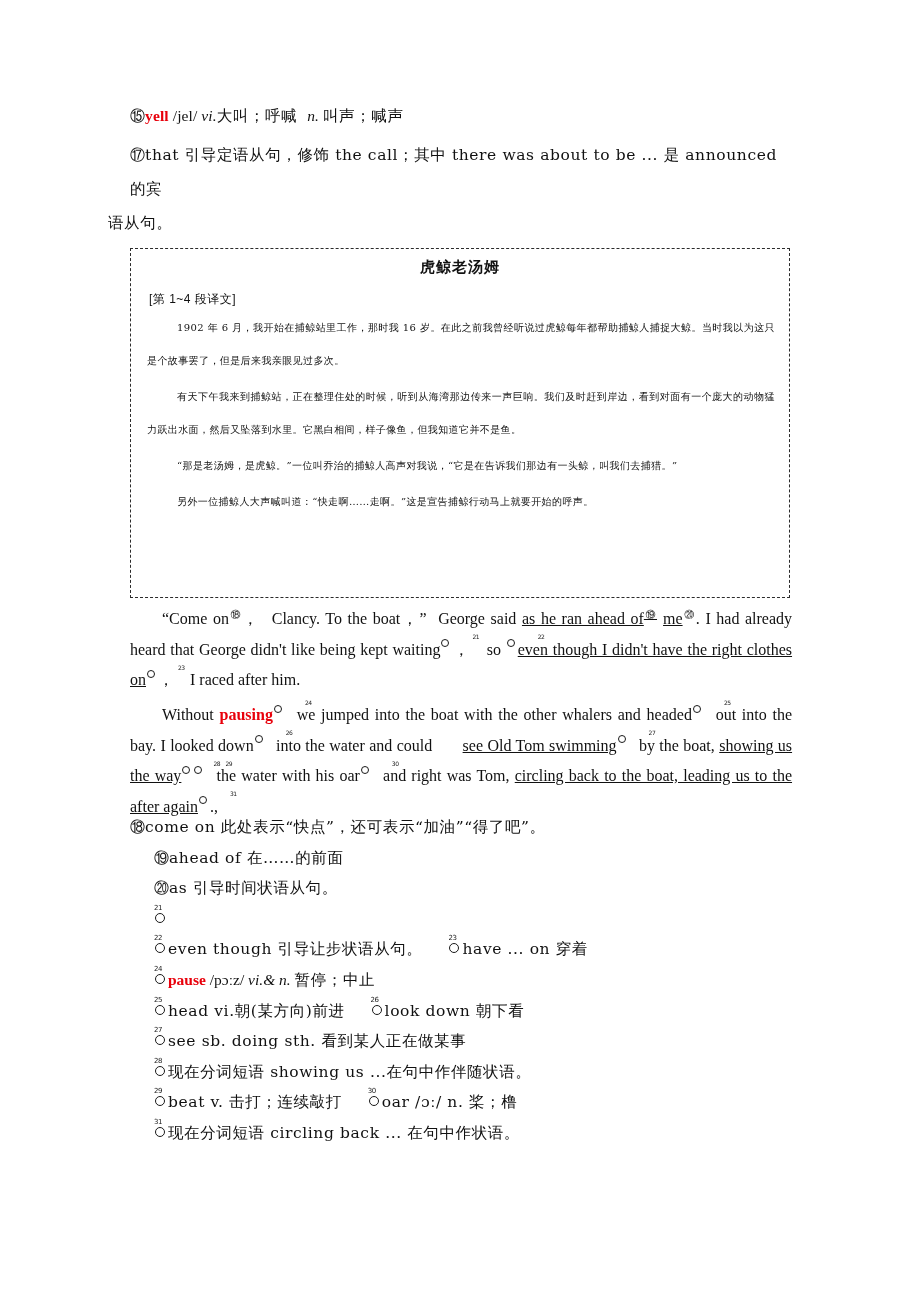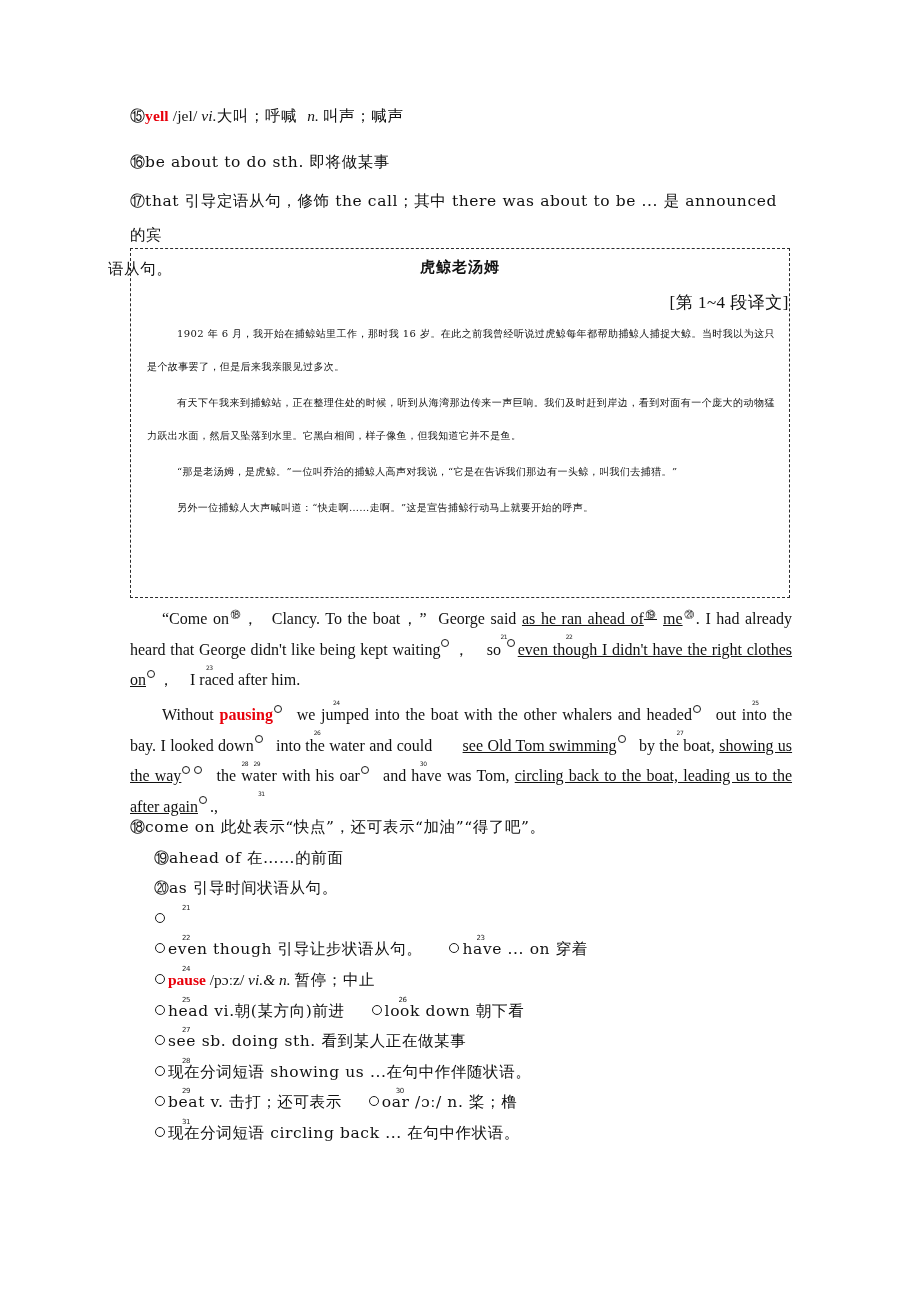--- a/index.html
+++ b/index.html
@@ -75,21 +75,20 @@
   }
   .cnum-big .digits {
     position: absolute;
     left: 0px;
     top: -4px;
     font-family: "DejaVu Sans", sans-serif;
     font-size: 7px;
     line-height: 7px;
     letter-spacing: -0.5px;
     color: #1a1a1a;
-    margin-left: 28px;
   }
   
   sup.mark {
     font-size: 10px;
     vertical-align: super;
     line-height: 0;
   }
   sup.mark .cnum-big {
     width: 11px;
     height: 12px;
@@ -113,25 +112,24 @@
   }
   .trans-title {
     text-align: center;
     font-family: "DejaVu Sans", "Liberation Sans", sans-serif;
     font-weight: bold;
     font-size: 15px;
     margin-top: 9px;
     letter-spacing: 1px;
   }
   .trans-tag {
-    font-family: Liberation Serif, serif;
-    font-size: 17px;
+    font-family: Liberation Sans, sans-serif;
+    font-size: 12px;
     margin: 14px 0 0 18px;
     letter-spacing: 0.5px;
-    text-align: right;
   }
   .trans-p {
     font-family: "DejaVu Serif", "Liberation Serif", serif;
     font-size: 10px;
     line-height: 33px;
     margin: 3px 14px 0 16px;
     text-indent: 30px;
     text-align: justify;
     letter-spacing: 0.4px;
   }
@@ -176,23 +174,20 @@
   <div class="content">
 
     <div class="note-line note-block">
       <span class="cnum">⑮</span><span class="red">yell</span>
       <span>/jel/</span>
       <span class="it">vi.</span><span class="cn">大叫；呼喊</span>
       <span class="gap-s"></span><span class="it">n.</span>
       <span class="cn">叫声；喊声</span>
     </div>
 
-    <div class="note-line note-block" style="margin-top:14px">
-      <span class="cnum">⑯</span><span class="cn">be about to do sth. 即将做某事</span>
-    </div>
 
     <div class="note-line" style="margin-top:0;white-space:normal;line-height:33px">
       <span class="cnum">⑰</span><span class="cn">that 引导定语从句，修饰 the call；其中 there was about to be ... 是 announced 的宾</span>
     </div>
     <div class="note-line" style="white-space:normal;line-height:33px;margin-left:-22px">
       <span class="cn">语从句。</span>
     </div>
   </div>
 
   <div class="trans-box">
@@ -219,21 +214,21 @@
     <p>
       <span>Without</span>
       <span class="red">pausing</span><sup class="mark"><span class="cnum-big"><span class="digits">24</span><span class="ring"></span></span></sup>
       <span class="gap-s"></span><span>we jumped into the boat with the other whalers and headed</span><sup class="mark"><span class="cnum-big"><span class="digits">25</span><span class="ring"></span></span></sup>
       <span class="gap-s"></span><span>out into the bay. I looked down</span><sup class="mark"><span class="cnum-big"><span class="digits">26</span><span class="ring"></span></span></sup>
       <span class="gap-s"></span><span>into the water and could</span>
       <span class="gap-l"></span><span class="u">see Old Tom swimming</span><sup class="mark"><span class="cnum-big"><span class="digits">27</span><span class="ring"></span></span></sup>
       <span class="gap-s"></span><span>by the boat,</span>
       <span class="u">showing us the way</span><sup class="mark"><span class="cnum-big"><span class="digits">28</span><span class="ring"></span></span></sup><sup class="mark"><span class="cnum-big"><span class="digits">29</span><span class="ring"></span></span></sup>
       <span class="gap-s"></span><span>the water with his oar</span><sup class="mark"><span class="cnum-big"><span class="digits">30</span><span class="ring"></span></span></sup>
-      <span class="gap-s"></span><span>and have was Tom,</span>
+      <span class="gap-s"></span><span>and right was Tom,</span>
       <span class="u">circling back to the boat, leading us to the after again</span><sup class="mark"><span class="cnum-big"><span class="digits">31</span><span class="ring"></span></span></sup><span>.,</span>
     </p>
   </div>
 
   <div class="notes" style="top:812px">
 
     <div class="row">
       <span class="cnum">⑱</span><span class="cn">come on 此处表示“快点”，还可表示“加油”“得了吧”。</span>
     </div>
 
@@ -266,21 +261,21 @@
 
     <div class="row ind">
       <span class="cnum-big"><span class="digits">27</span><span class="ring"></span></span><span class="cn">see sb. doing sth. 看到某人正在做某事</span>
     </div>
 
     <div class="row ind">
       <span class="cnum-big"><span class="digits">28</span><span class="ring"></span></span><span class="cn">现在分词短语 showing us ...在句中作伴随状语。</span>
     </div>
 
     <div class="row ind">
-      <span class="cnum-big"><span class="digits">29</span><span class="ring"></span></span><span class="cn">beat v. 击打；还可表示</span><span class="gap-l"></span><span class="cnum-big"><span class="digits">30</span><span class="ring"></span></span><span class="cn">oar /ɔː/ n. 桨；橹</span>
+      <span class="cnum-big"><span class="digits">29</span><span class="ring"></span></span><span class="cn">beat v. 击打；连续敲打</span><span class="gap-l"></span><span class="cnum-big"><span class="digits">30</span><span class="ring"></span></span><span class="cn">oar /ɔː/ n. 桨；橹</span>
     </div>
 
     <div class="row ind">
       <span class="cnum-big"><span class="digits">31</span><span class="ring"></span></span><span class="cn">现在分词短语 circling back ... 在句中作状语。</span>
     </div>
 
   </div>
 </div>
 
 </body></html>

